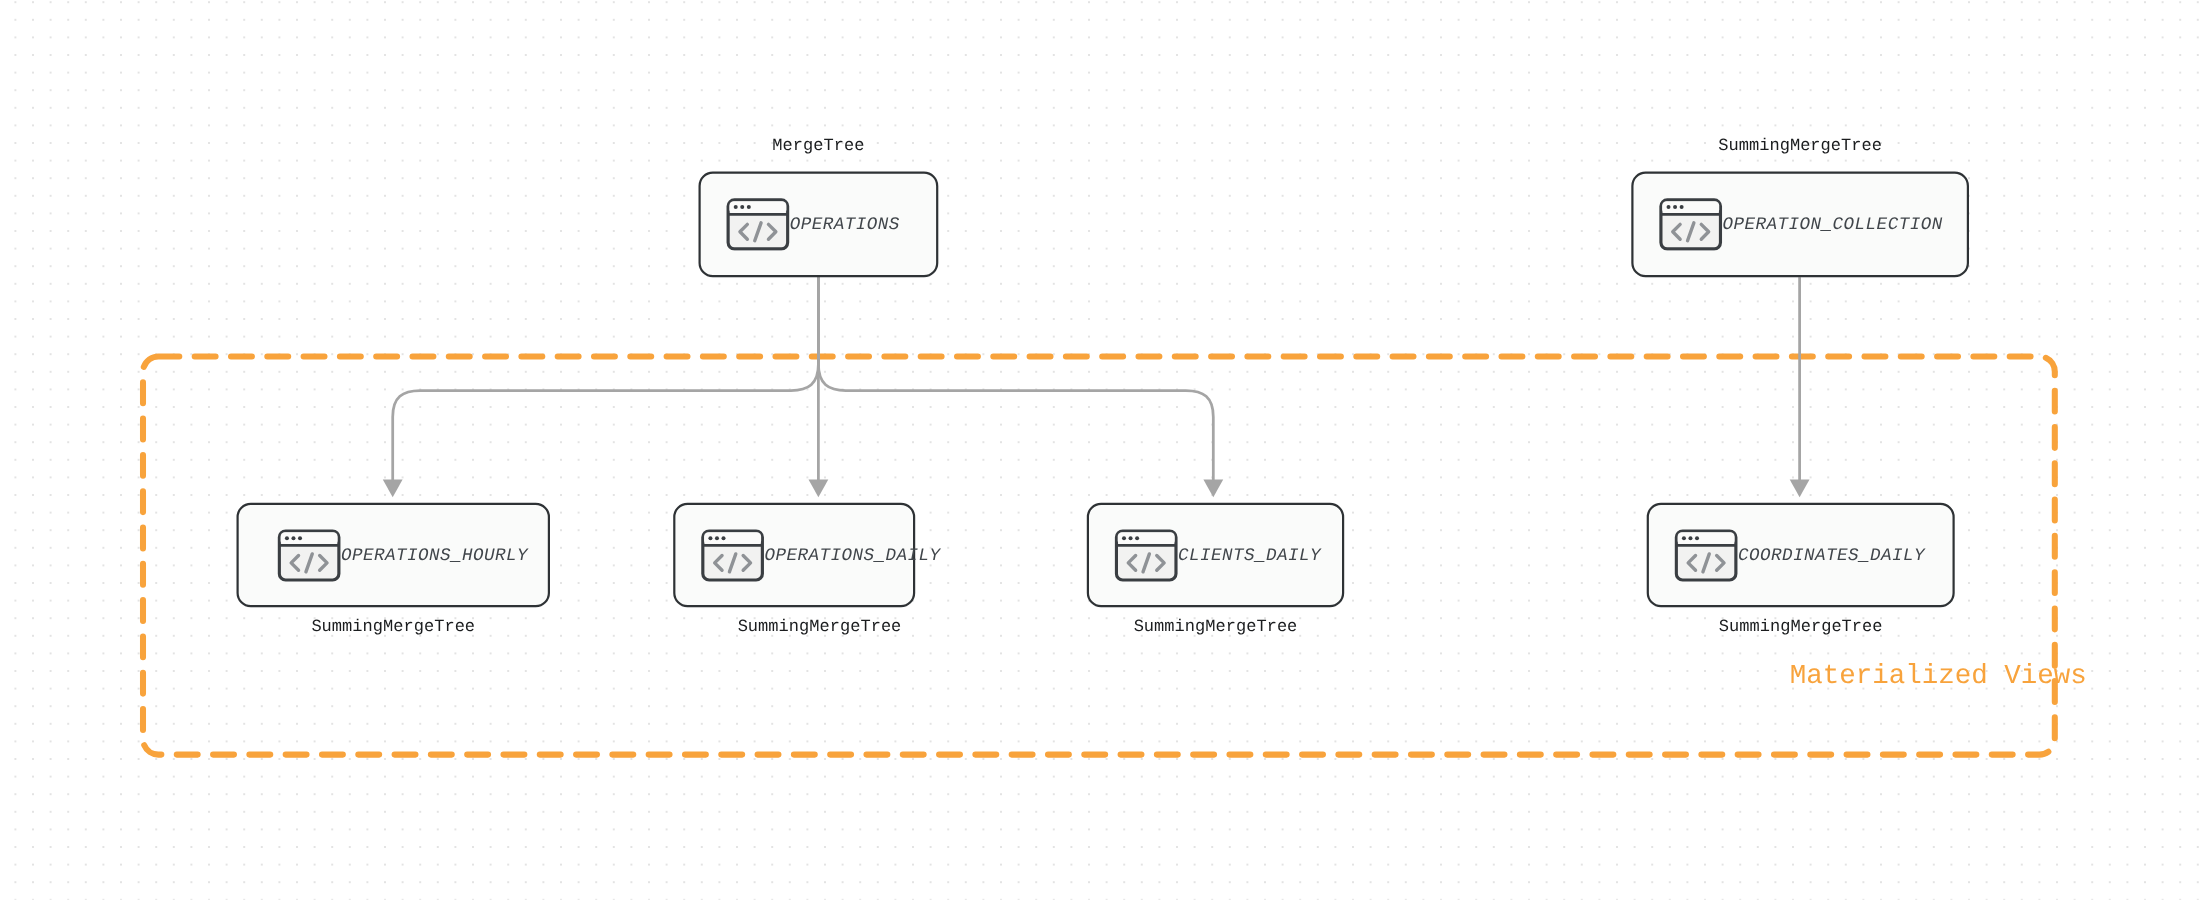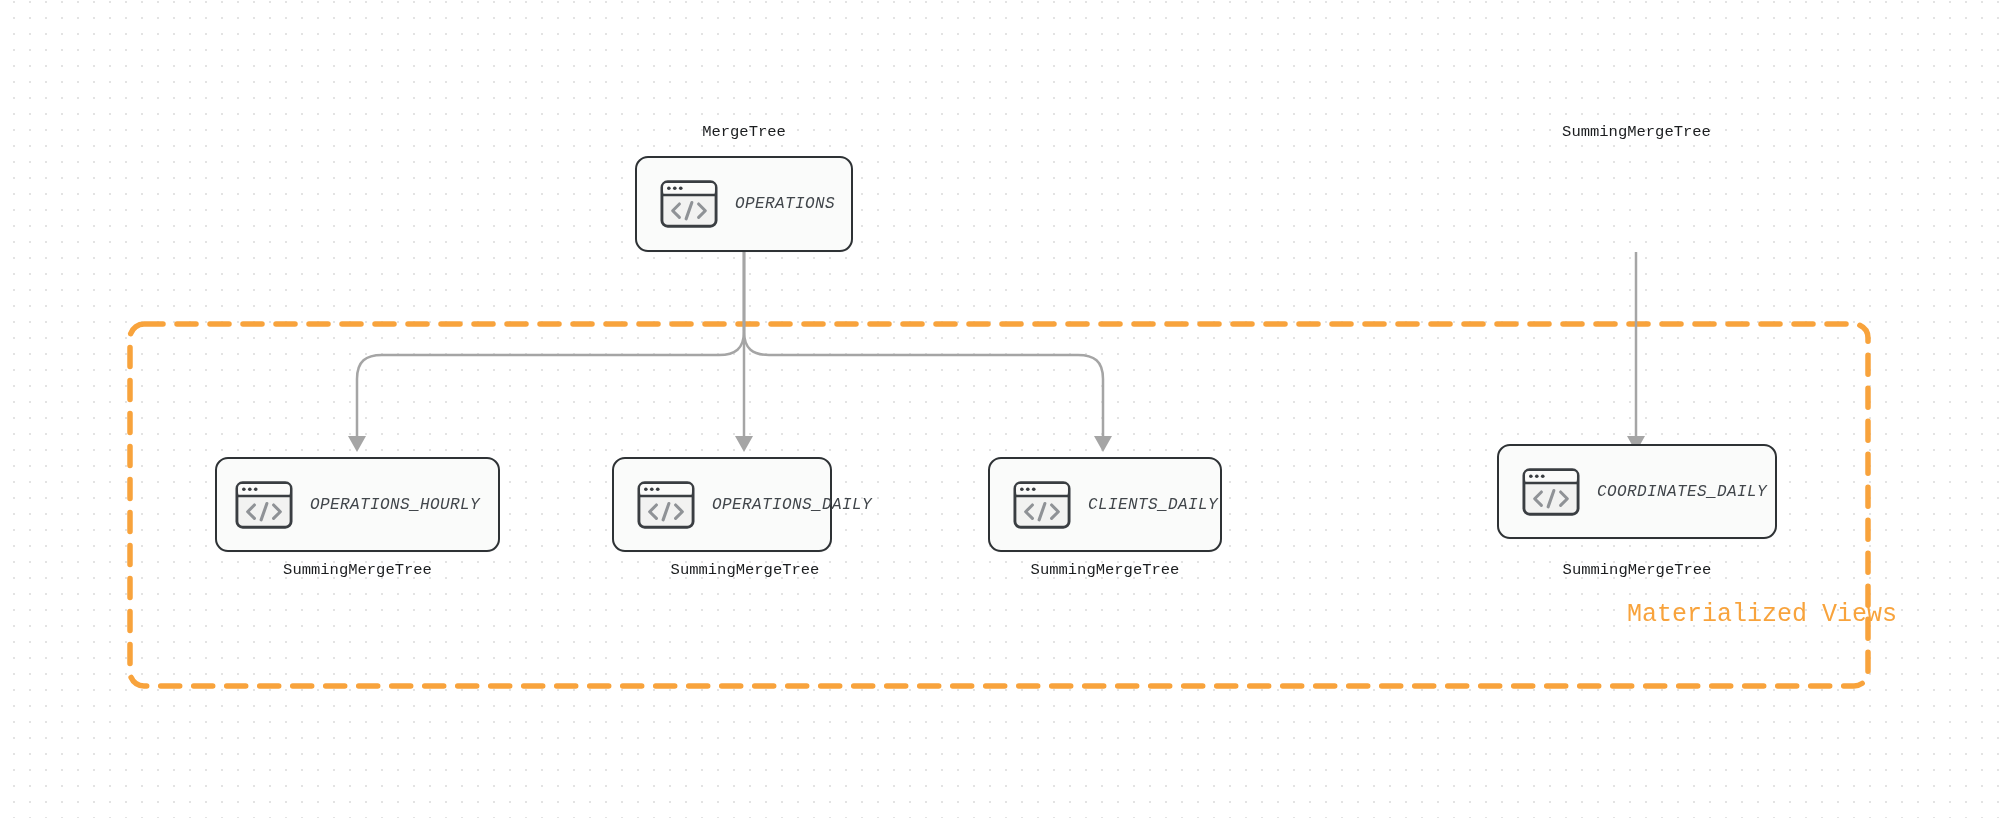--- a/index.html
+++ b/index.html
@@ -25,21 +25,20 @@
     pointer-events: none;
   }
   .node {
     position: absolute;
     box-sizing: border-box;
     background: #fafbfa;
     border: 2.5px solid #2e3235;
     border-radius: 13px;
     display: flex;
     align-items: center;
-    gap: 17px;
     padding: 0 18px 0 23px;
     box-shadow: 0 1px 0 rgba(0,0,0,0.02);
   }
   .node-label {
     font-style: italic;
     font-weight: 500;
     font-size: 16px;
     letter-spacing: 0.4px;
     color: #41464b;
     white-space: nowrap;
@@ -59,21 +58,21 @@
     font-weight: 500;
     color: #f8a33c;
     white-space: nowrap;
   }
   
   .n-operations            { left: 635px;  top: 156px; width: 218px; height: 96px; }
   .n-operation-collection  { left: 1483px; top: 156px; width: 307px; height: 96px; }
   .n-operations-hourly     { left: 215px;  top: 457px; width: 285px; height: 95px; justify-content: flex-end; }
   .n-operations-daily      { left: 612px;  top: 457px; width: 220px; height: 95px; }
   .n-clients-daily         { left: 988px;  top: 457px; width: 234px; height: 95px; }
-  .n-coordinates-daily     { left: 1497px; top: 444px; width: 280px; height: 95px; }
+  .n-coordinates-daily     { left: 1497px; top: 457px; width: 280px; height: 95px; }
   
   .e-operations            { left: 635px;  top: 123px; width: 218px; }
   .e-operation-collection  { left: 1483px; top: 123px; width: 307px; }
   .e-operations-hourly     { left: 215px;  top: 561px; width: 285px; }
   .e-operations-daily      { left: 612px;  top: 561px; width: 266px; }
   .e-clients-daily         { left: 988px;  top: 561px; width: 234px; }
   .e-coordinates-daily     { left: 1497px; top: 561px; width: 280px; }
   .l-materialized-views    { left: 1627px; top: 600px; }
 </style>
 </head>
@@ -113,20 +112,34 @@
       <circle cx="9" cy="8.6" r="1.9" fill="#3a3e42"></circle>
         <circle cx="15.2" cy="8.6" r="1.9" fill="#3a3e42"></circle>
         <circle cx="21.4" cy="8.6" r="1.9" fill="#3a3e42"></circle>
       <polyline points="20,25 13,32 20,39" fill="none" stroke="#8f9296" stroke-width="3.2" stroke-linecap="round" stroke-linejoin="round"></polyline>
       <polyline points="40,25 47,32 40,39" fill="none" stroke="#8f9296" stroke-width="3.2" stroke-linecap="round" stroke-linejoin="round"></polyline>
       <line x1="33" y1="23.5" x2="27" y2="40.5" stroke="#8f9296" stroke-width="3.2" stroke-linecap="round"></line>
     </svg>
     <span class="node-label">OPERATIONS</span>
   </div>
 
+  <div class="node n-operation-collection">
+    <svg class="icon" width="58" height="48" viewBox="0 0 60 50">
+      <rect x="1.8" y="1.8" width="56.4" height="46.4" rx="6" fill="#f2f2f1" stroke="#3a3e42" stroke-width="3"></rect>
+      <rect x="3" y="3" width="54" height="12" rx="4" fill="#fbfbfa"></rect>
+      <line x1="1.8" y1="15.5" x2="58.2" y2="15.5" stroke="#3a3e42" stroke-width="2.6"></line>
+      <circle cx="9" cy="8.6" r="1.9" fill="#3a3e42"></circle>
+        <circle cx="15.2" cy="8.6" r="1.9" fill="#3a3e42"></circle>
+        <circle cx="21.4" cy="8.6" r="1.9" fill="#3a3e42"></circle>
+      <polyline points="20,25 13,32 20,39" fill="none" stroke="#8f9296" stroke-width="3.2" stroke-linecap="round" stroke-linejoin="round"></polyline>
+      <polyline points="40,25 47,32 40,39" fill="none" stroke="#8f9296" stroke-width="3.2" stroke-linecap="round" stroke-linejoin="round"></polyline>
+      <line x1="33" y1="23.5" x2="27" y2="40.5" stroke="#8f9296" stroke-width="3.2" stroke-linecap="round"></line>
+    </svg>
+    <span class="node-label">OPERATION_COLLECTION</span>
+  </div>
 
   <div class="node n-operations-hourly">
     <svg class="icon" width="58" height="48" viewBox="0 0 60 50">
       <rect x="1.8" y="1.8" width="56.4" height="46.4" rx="6" fill="#f2f2f1" stroke="#3a3e42" stroke-width="3"></rect>
       <rect x="3" y="3" width="54" height="12" rx="4" fill="#fbfbfa"></rect>
       <line x1="1.8" y1="15.5" x2="58.2" y2="15.5" stroke="#3a3e42" stroke-width="2.6"></line>
       <circle cx="9" cy="8.6" r="1.9" fill="#3a3e42"></circle>
         <circle cx="15.2" cy="8.6" r="1.9" fill="#3a3e42"></circle>
         <circle cx="21.4" cy="8.6" r="1.9" fill="#3a3e42"></circle>
       <polyline points="20,25 13,32 20,39" fill="none" stroke="#8f9296" stroke-width="3.2" stroke-linecap="round" stroke-linejoin="round"></polyline>

